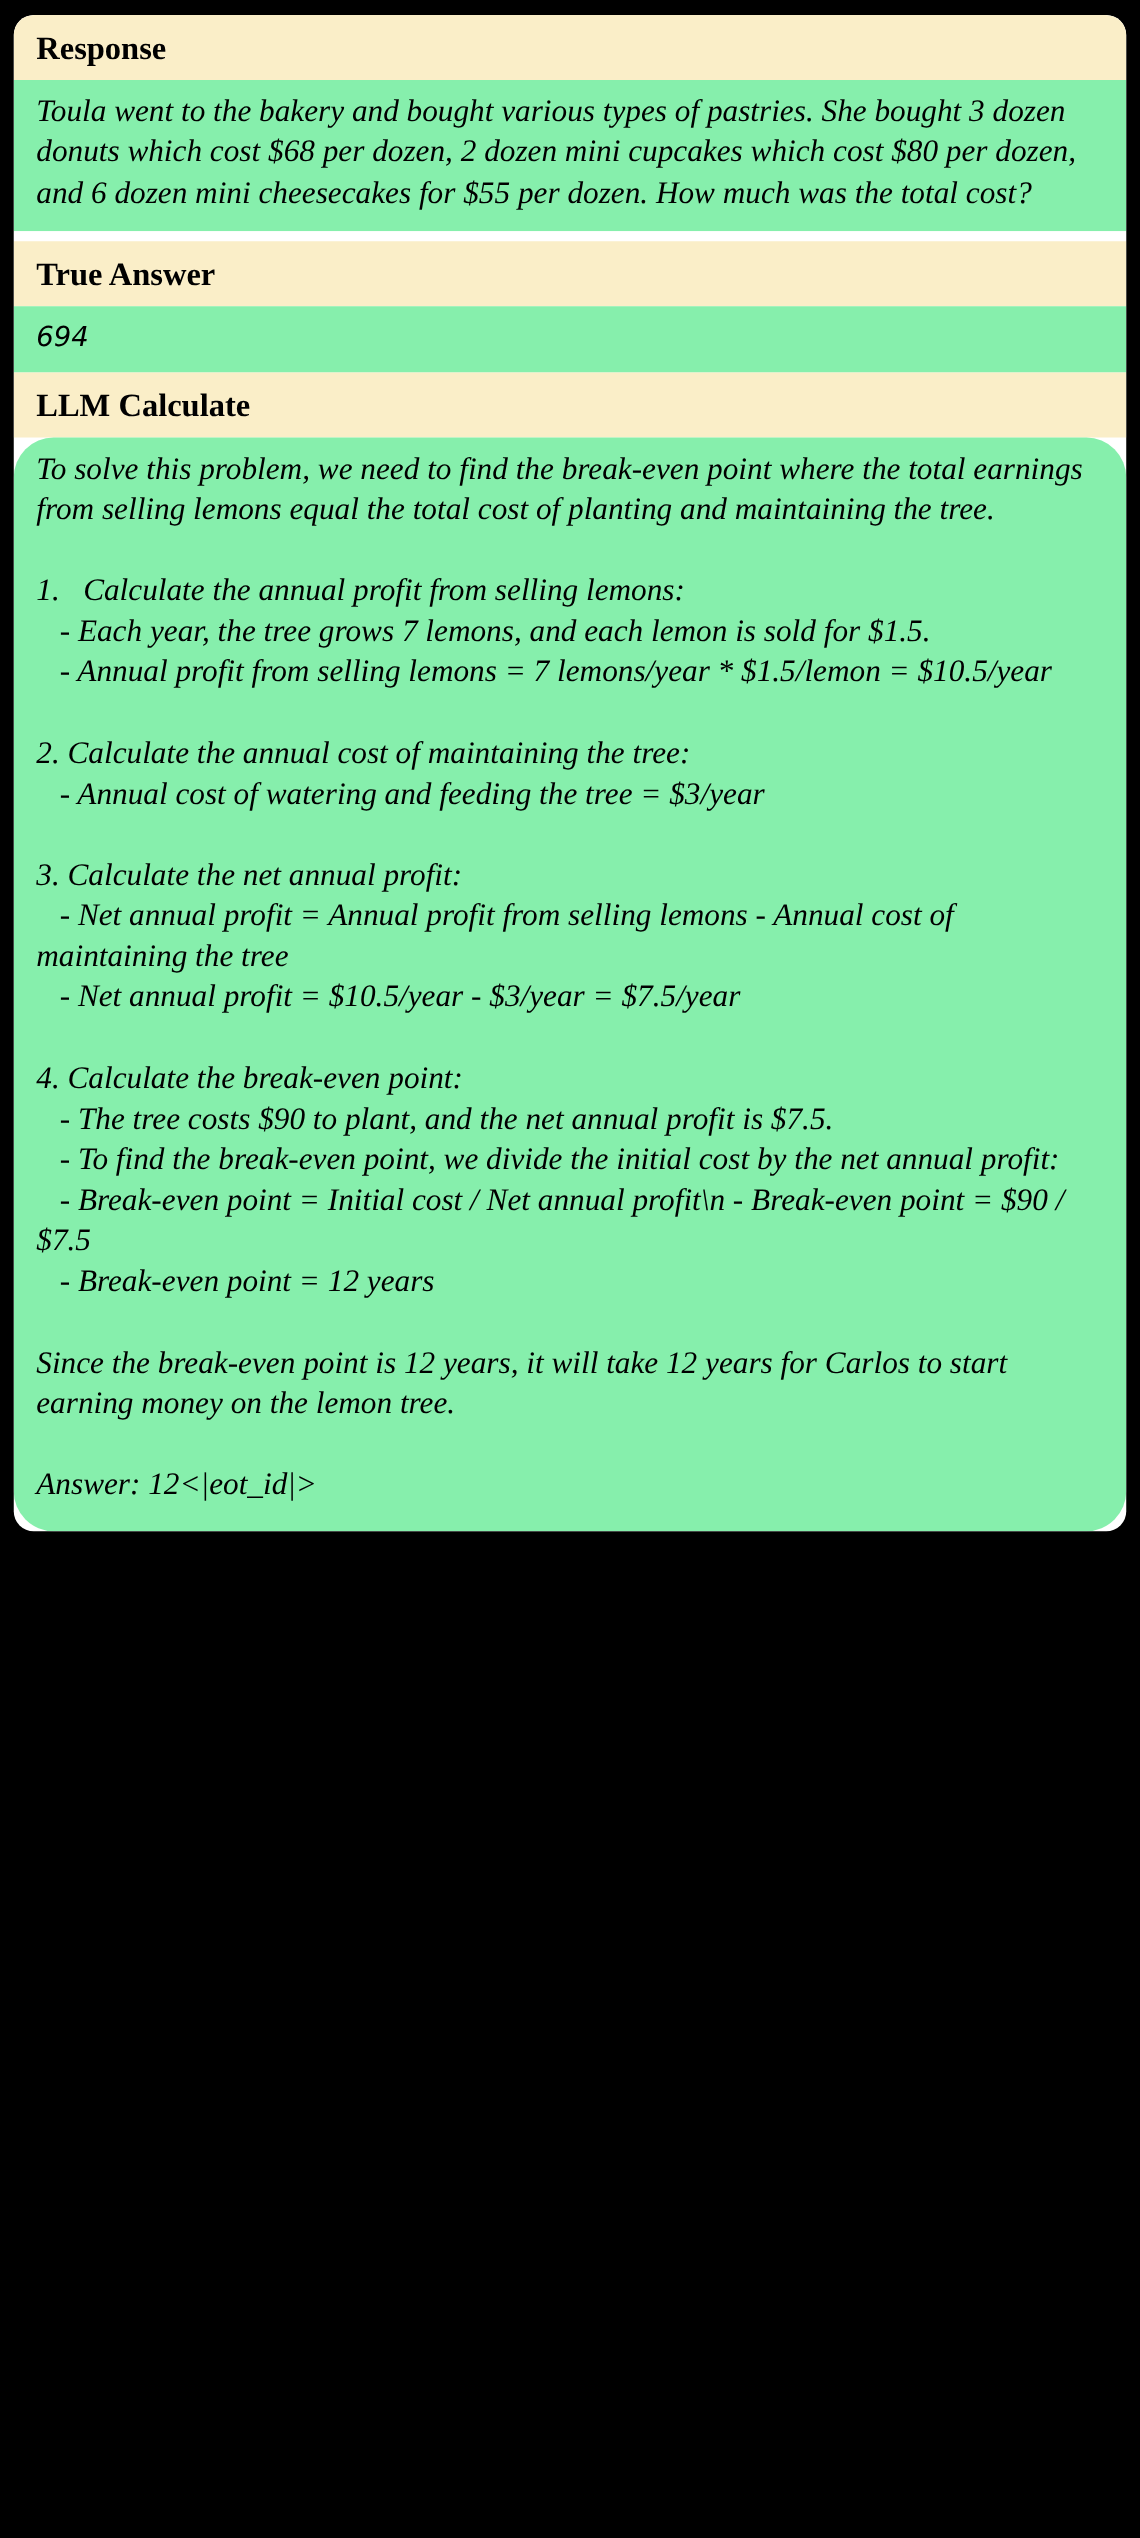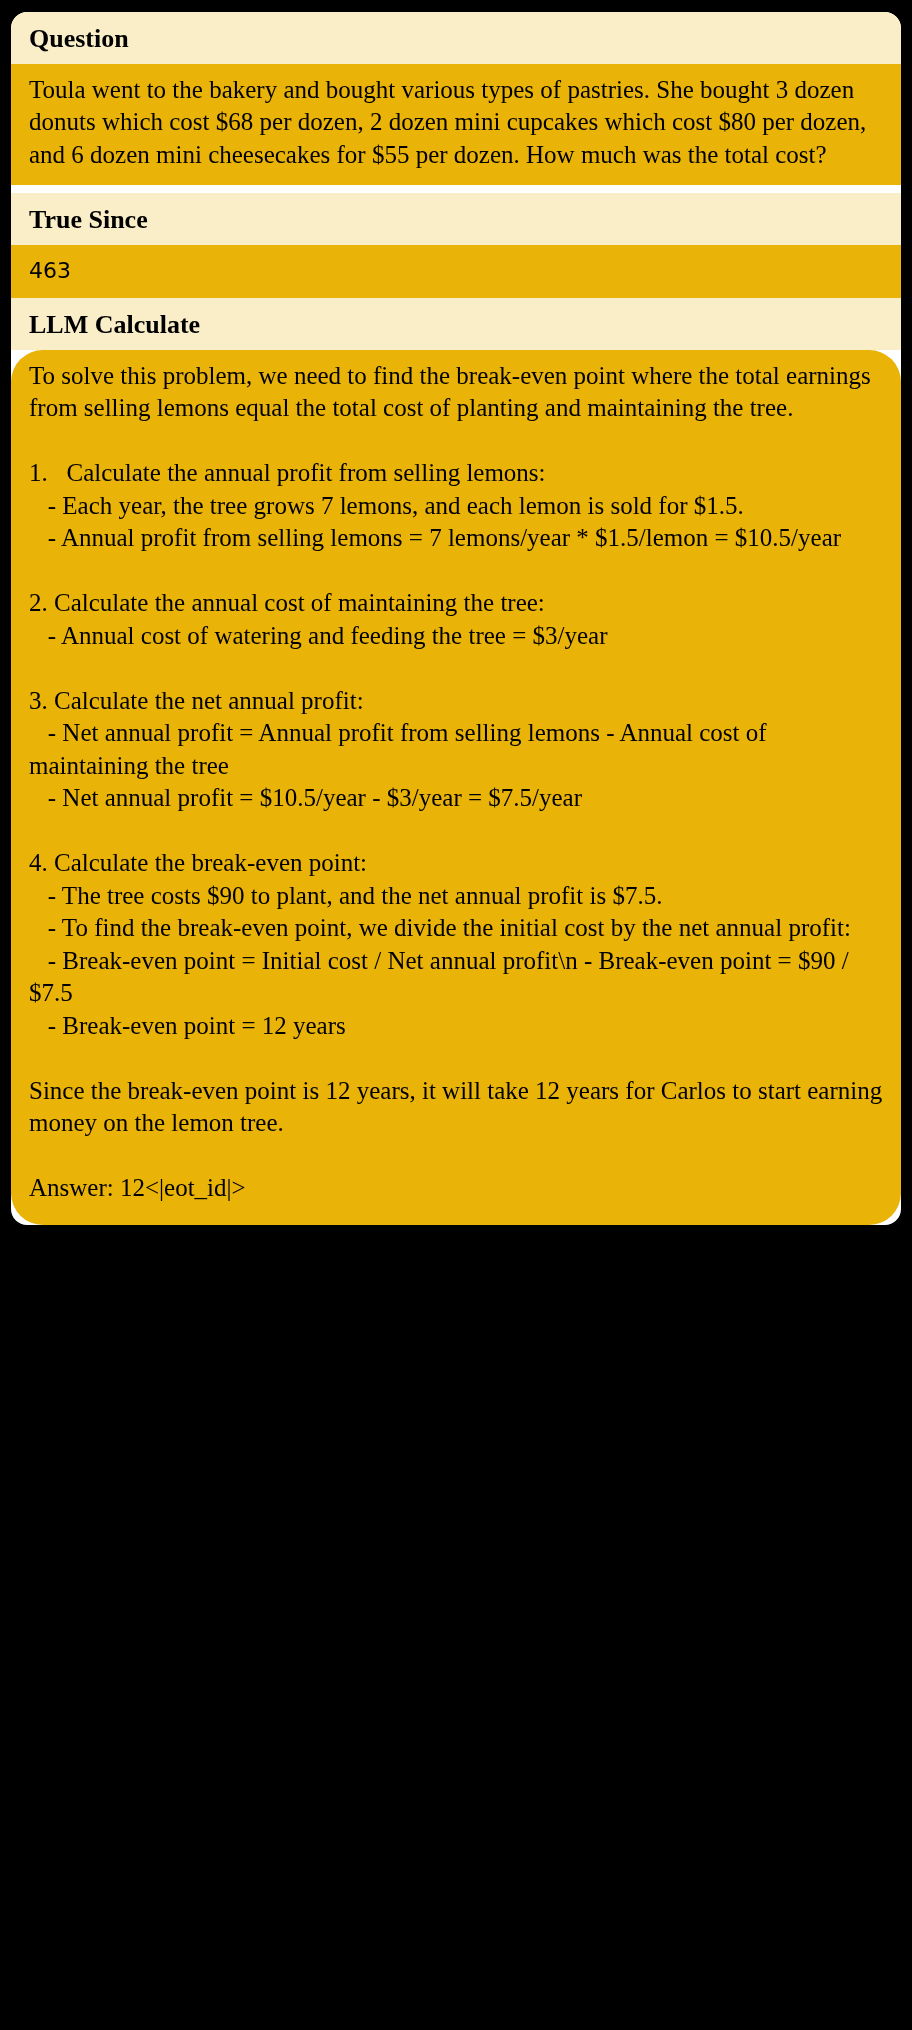--- a/index.html
+++ b/index.html
@@ -30,27 +30,28 @@
   .section-header {
     background: #faeec8;
     padding: 12px 18px 10px 18px;
     font-family: "Liberation Serif", serif;
     font-weight: bold;
     font-size: 26px;
     color: #000000;
     line-height: 1.15;
   }
   .section-body {
-    background: #eab308;
+    background: #86efac;
     padding: 10px 18px 14px 18px;
     font-family: "Liberation Serif", serif;
     font-size: 25px;
     line-height: 1.30;
     color: #000000;
     white-space: pre-wrap;
+    font-style: italic;
   }
   .question-header {
     border-top-left-radius: 16px;
     border-top-right-radius: 16px;
   }
   .gap {
     height: 8px;
     background: #ffffff;
   }
   .answer-body {
@@ -63,27 +64,27 @@
     padding-bottom: 20px;
     border-radius: 32px;
   }
 </style>
 </head>
 <body>
 
 <div class="page">
   <div class="card">
 
-    <div class="section-header question-header">Question</div>
+    <div class="section-header question-header">Response</div>
     <div class="section-body">Toula went to the bakery and bought various types of pastries. She bought 3 dozen donuts which cost $68 per dozen, 2 dozen mini cupcakes which cost $80 per dozen, and 6 dozen mini cheesecakes for $55 per dozen. How much was the total cost?</div>
 
     <div class="gap"></div>
 
-    <div class="section-header">True Since</div>
-    <div class="section-body answer-body">463</div>
+    <div class="section-header">True Answer</div>
+    <div class="section-body answer-body">694</div>
 
     <div class="section-header">LLM Calculate</div>
     <div class="section-body response-body">To solve this problem, we need to find the break-even point where the total earnings from selling lemons equal the total cost of planting and maintaining the tree.
 
 1.   Calculate the annual profit from selling lemons:
    - Each year, the tree grows 7 lemons, and each lemon is sold for $1.5.
    - Annual profit from selling lemons = 7 lemons/year * $1.5/lemon = $10.5/year
 
 2. Calculate the annual cost of maintaining the tree:
    - Annual cost of watering and feeding the tree = $3/year

